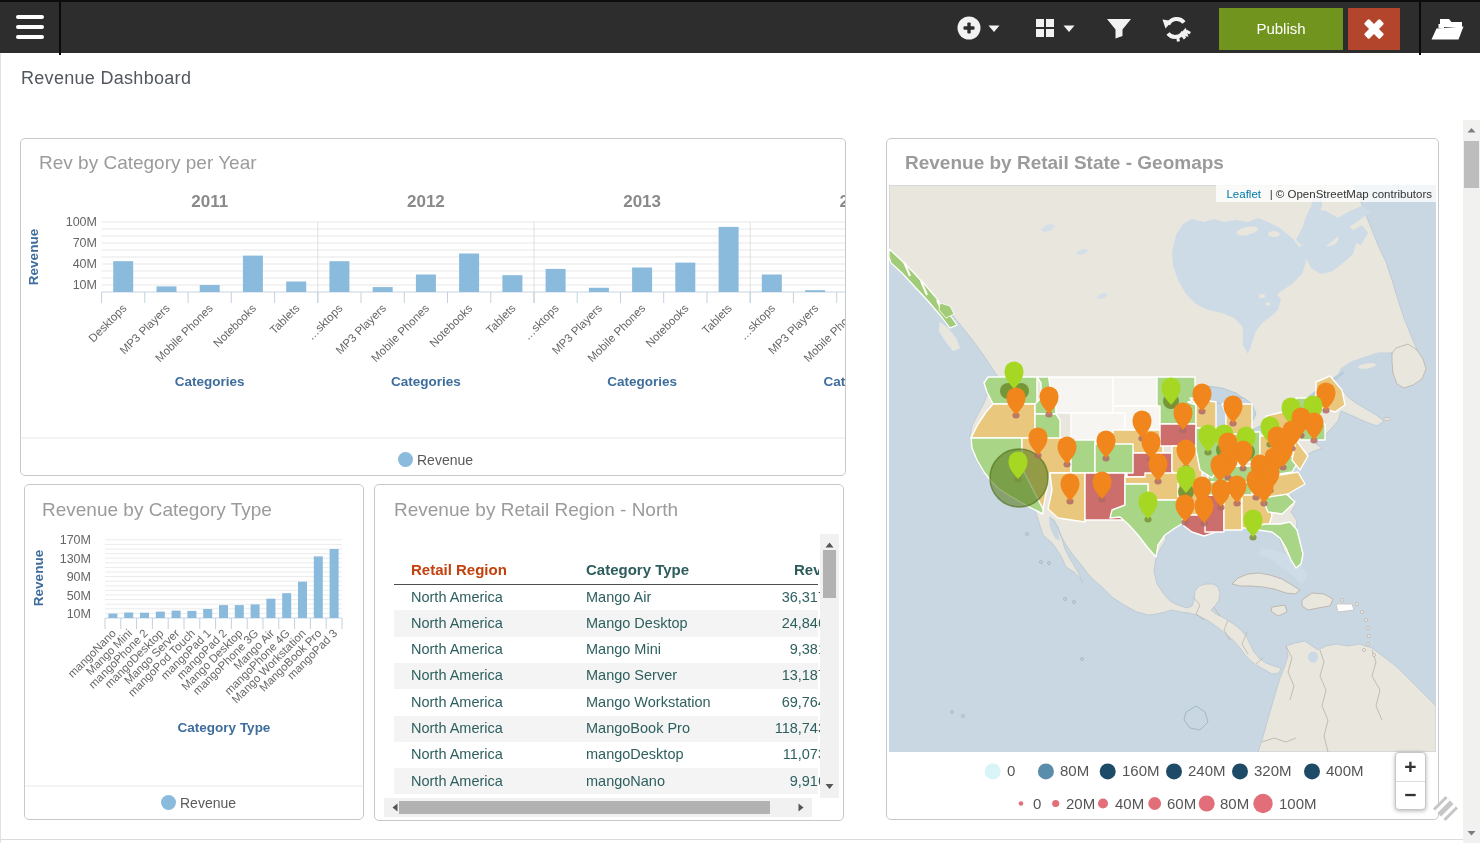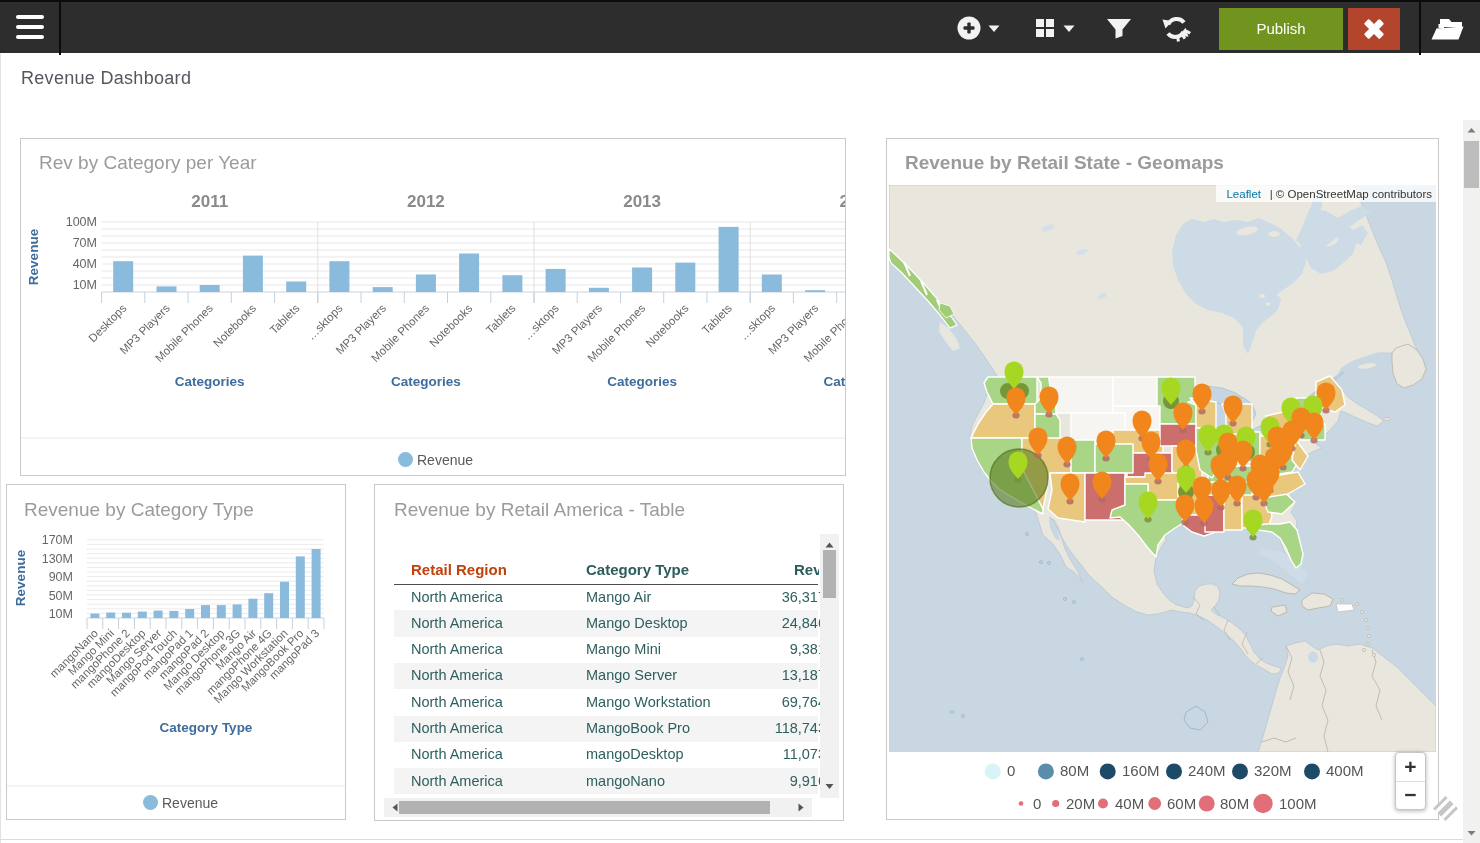--- a/index.html
+++ b/index.html
@@ -11,21 +11,21 @@
   background:#2d2d2d; border-top:2px solid #0c0c0c; }
 #hamb { position:absolute; left:16px; top:13px; width:28px; height:25px; }
 #hamb div { height:4px; background:#fff; border-radius:2px; margin-bottom:6px; }
 .nav-sep { position:absolute; top:0; width:2px; height:53px; background:#0a0a0a; }
 #pagetitle { position:absolute; left:21px; top:68px; font-size:18px; color:#53585e; letter-spacing:0.3px; }
 #navicons { position:absolute; left:0; top:0; }
 #btn-publish { position:absolute; left:1219px; top:6px; width:124px; height:42px;
   background:#71941f; color:#fff; font-size:15px; text-align:center; line-height:42px; }
 #btn-close { position:absolute; left:1348px; top:6px; width:52px; height:42px; background:#b2452c; }
 
-.panel { position:absolute; background:#fff; border:1px solid #c9c9c9; border-radius:0; overflow:hidden; }
+.panel { position:absolute; background:#fff; border:1px solid #c9c9c9; border-radius:5px; overflow:hidden; }
 .ptitle { position:absolute; font-size:19px; color:#9b9b9b; white-space:nowrap; }
 
 #pagesb { position:absolute; left:1463px; top:120px; width:17px; height:723px; background:#f1f1f0; }
 #pagesb .thumb { position:absolute; left:1px; top:21px; width:15px; height:47px; background:#bdbdbd; }
 #edgeL { position:absolute; left:0; top:53px; width:1px; height:790px; background:#e2e2e2; }
 #edgeB { position:absolute; left:0; top:839px; width:1463px; height:1px; background:#d9dbdf; }
 </style>
 </head>
 <body>
 <div id="page">
@@ -171,21 +171,21 @@
 <text x="404.9" y="247" text-anchor="middle" font-size="13.5" font-weight="bold" fill="#3e6d9c">Categories</text>
 <text x="621.1" y="247" text-anchor="middle" font-size="13.5" font-weight="bold" fill="#3e6d9c">Categories</text>
 <text x="837.3" y="247" text-anchor="middle" font-size="13.5" font-weight="bold" fill="#3e6d9c">Categories</text>
 <text x="17" y="118" text-anchor="middle" font-size="13.5" font-weight="bold" fill="#3e6d9c" transform="rotate(-90 17 118)">Revenue</text>
 <line x1="0" y1="299" x2="824" y2="299" stroke="#e8e8e8" stroke-width="1"></line>
 <circle cx="384.5" cy="320.5" r="7.5" fill="#8abadc"></circle>
 <text x="396" y="325.5" font-size="14" fill="#5a5a5a">Revenue</text>
 </svg>
 
 </div>
-  <div class="panel" id="panel2" style="left:6px; top:484px; width:340px; height:336px;">
+  <div class="panel" id="panel2" style="left:24px; top:484px; width:340px; height:336px;">
 <div class="ptitle" style="left:17px;top:14px;">Revenue by Category Type</div>
 <svg style="position:absolute;left:0;top:0" width="338" height="334" viewBox="0 0 338 334">
 <line x1="80.0" y1="128.4" x2="317.0" y2="128.4" stroke="#ebebeb" stroke-width="1"></line>
 <line x1="80.0" y1="123.8" x2="317.0" y2="123.8" stroke="#ebebeb" stroke-width="1"></line>
 <line x1="80.0" y1="119.2" x2="317.0" y2="119.2" stroke="#ebebeb" stroke-width="1"></line>
 <line x1="80.0" y1="114.6" x2="317.0" y2="114.6" stroke="#ebebeb" stroke-width="1"></line>
 <line x1="80.0" y1="110.0" x2="317.0" y2="110.0" stroke="#ebebeb" stroke-width="1"></line>
 <line x1="80.0" y1="105.4" x2="317.0" y2="105.4" stroke="#ebebeb" stroke-width="1"></line>
 <line x1="80.0" y1="100.8" x2="317.0" y2="100.8" stroke="#ebebeb" stroke-width="1"></line>
 <line x1="80.0" y1="96.2" x2="317.0" y2="96.2" stroke="#ebebeb" stroke-width="1"></line>
@@ -252,21 +252,21 @@
 <text x="313.1" y="149" text-anchor="end" font-size="11.5" fill="#666" transform="rotate(-45 313.1 149)">mangoPad 3</text>
 <text x="199" y="247" text-anchor="middle" font-size="13.5" font-weight="bold" fill="#3e6d9c">Category Type</text>
 <text x="18" y="93" text-anchor="middle" font-size="13.5" font-weight="bold" fill="#3e6d9c" transform="rotate(-90 18 93)">Revenue</text>
 <line x1="0" y1="301" x2="338" y2="301" stroke="#e8e8e8" stroke-width="1"></line>
 <circle cx="143.5" cy="317.5" r="7.5" fill="#8abadc"></circle>
 <text x="155" y="322.5" font-size="14" fill="#5a5a5a">Revenue</text>
 </svg>
 
 </div>
   <div class="panel" id="panel3" style="left:374px; top:484px; width:470px; height:337px;">
-<div class="ptitle" style="left:19px;top:14px;">Revenue by Retail America - Table</div>
+<div class="ptitle" style="left:19px;top:14px;">Revenue by Retail Region - North</div>
 <div style="position:absolute;left:19px;top:99.0px;width:424px;height:26.3px;background:#ffffff"></div>
 <div style="position:absolute;left:19px;top:125.3px;width:424px;height:26.3px;background:#f4f4f4"></div>
 <div style="position:absolute;left:19px;top:151.6px;width:424px;height:26.3px;background:#ffffff"></div>
 <div style="position:absolute;left:19px;top:177.9px;width:424px;height:26.3px;background:#f4f4f4"></div>
 <div style="position:absolute;left:19px;top:204.2px;width:424px;height:26.3px;background:#ffffff"></div>
 <div style="position:absolute;left:19px;top:230.5px;width:424px;height:26.3px;background:#f4f4f4"></div>
 <div style="position:absolute;left:19px;top:256.8px;width:424px;height:26.3px;background:#ffffff"></div>
 <div style="position:absolute;left:19px;top:283.1px;width:424px;height:26.3px;background:#f4f4f4"></div>
 <div style="position:absolute;left:36px;top:76px;font-size:15px;font-weight:bold;color:#c2410c;">Retail Region</div>
 <div style="position:absolute;left:211px;top:76px;font-size:15px;font-weight:bold;color:#2d5c5c;">Category Type</div>

